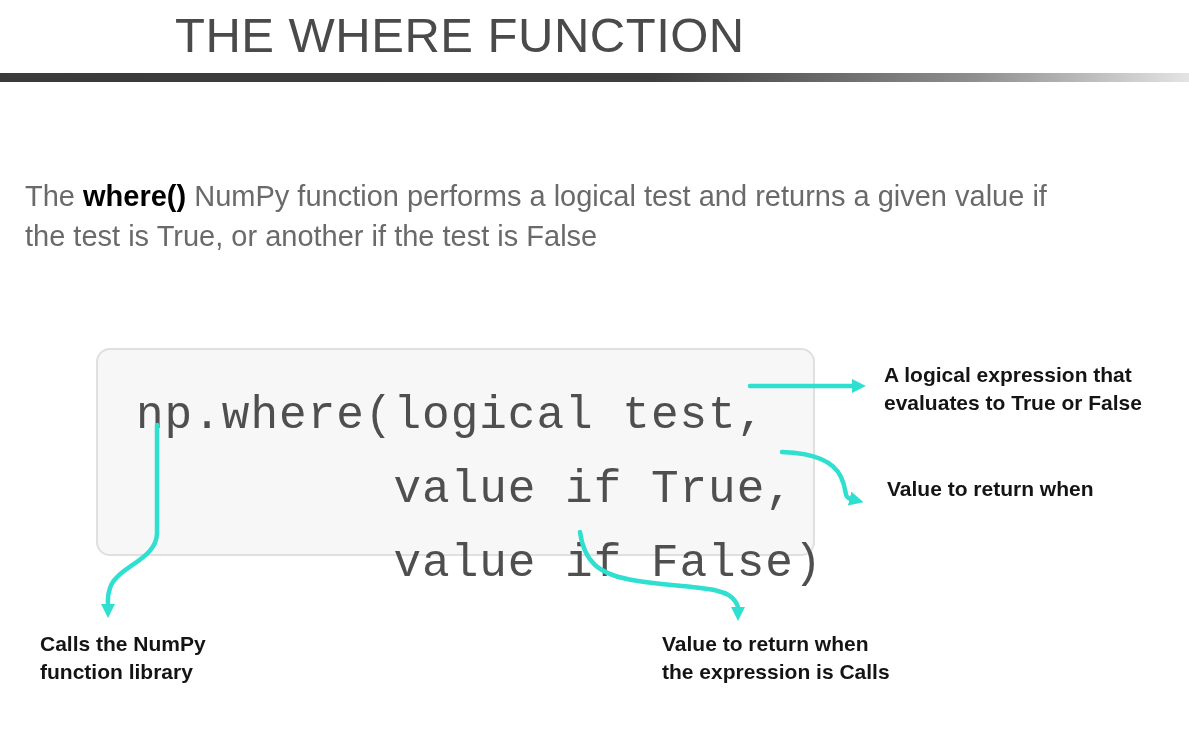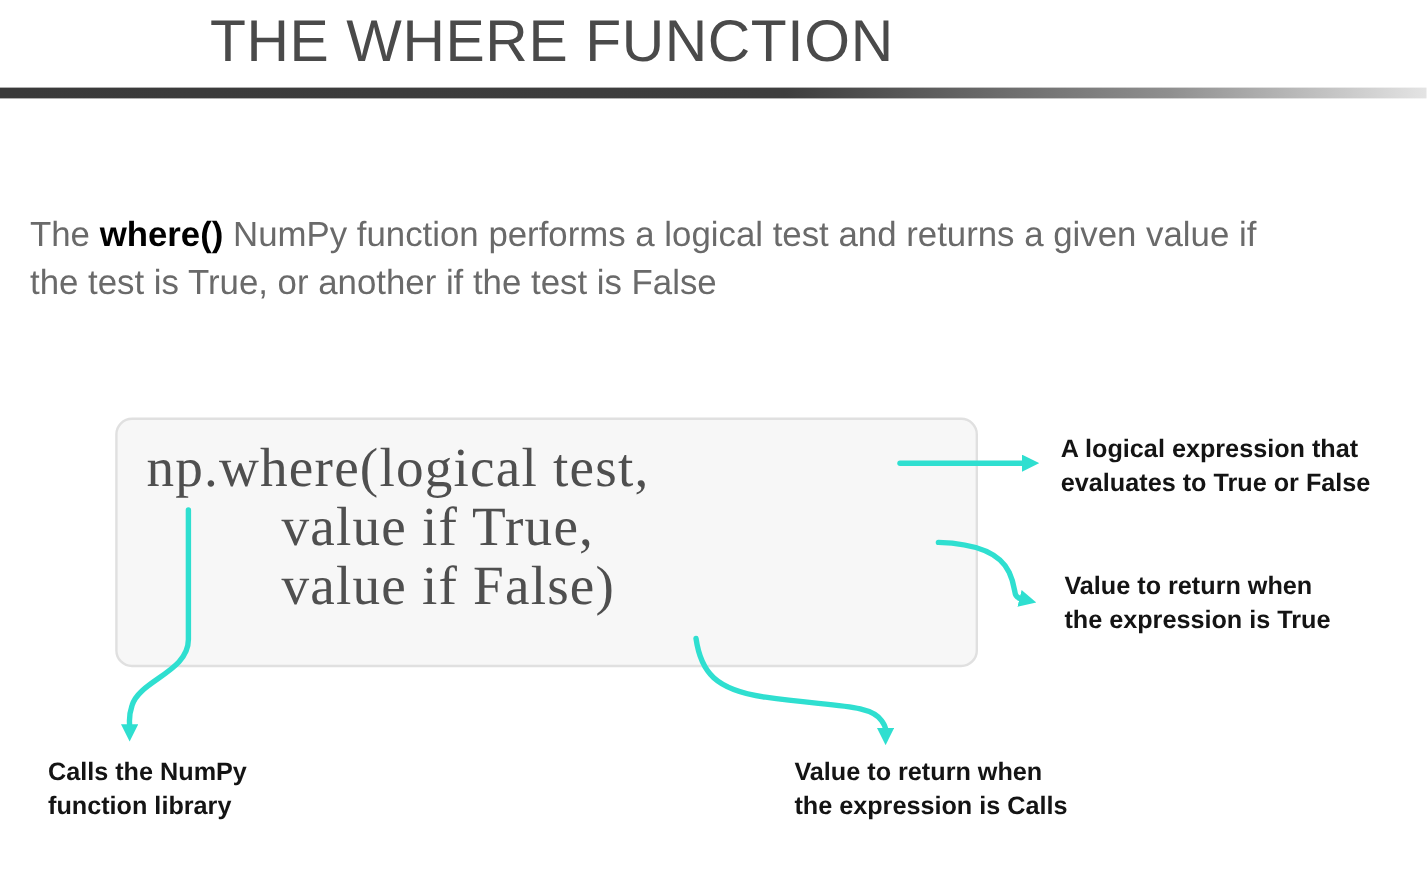--- a/index.html
+++ b/index.html
@@ -37,23 +37,23 @@
   .code-box{
     position:absolute;left:96px;top:348px;
     width:719px;height:208px;
     box-sizing:border-box;
     background:#f7f7f7;
     border:2px solid #e0e0e0;
     border-radius:14px;
   }
   .code{
     position:absolute;left:120px;top:363px;
-    margin:2px;
-    font-family:Liberation Serif, serif;
-    font-size:46px;line-height:49px;
+    margin:16px;
+    font-family:Liberation Mono, monospace;
+    font-size:46px;line-height:74px;
     letter-spacing:1px;
     color:#4f4f4f;
     white-space:pre;
   }
   
   .note{
     position:absolute;
     font-weight:700;
     font-size:21px;line-height:28px;
     color:#141414;
@@ -102,21 +102,20 @@
     </g>
   </svg>
 
   <div class="note note-logical">
     <div>A logical expression that</div>
     <div>evaluates to True or False</div>
   </div>
 
   <div class="note note-true">
     <div>Value to return when</div>
-    <div>the expression is True</div>
   </div>
 
   <div class="note note-numpy">
     <div>Calls the NumPy</div>
     <div>function library</div>
   </div>
 
   <div class="note note-false">
     <div>Value to return when</div>
     <div>the expression is Calls</div>

